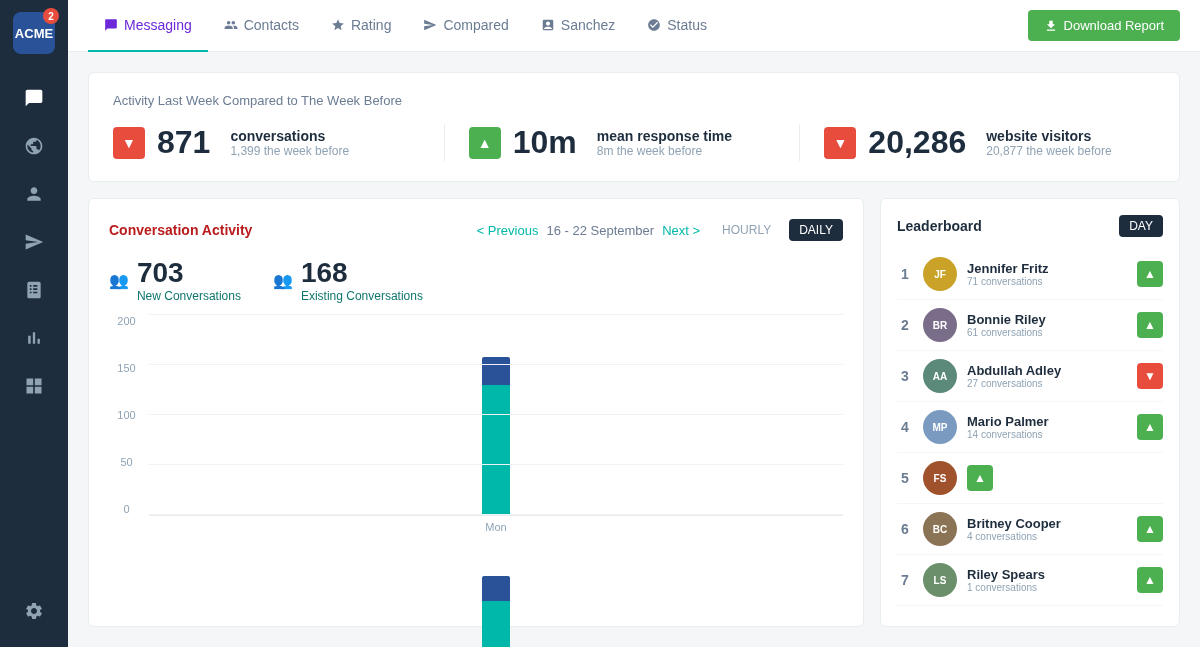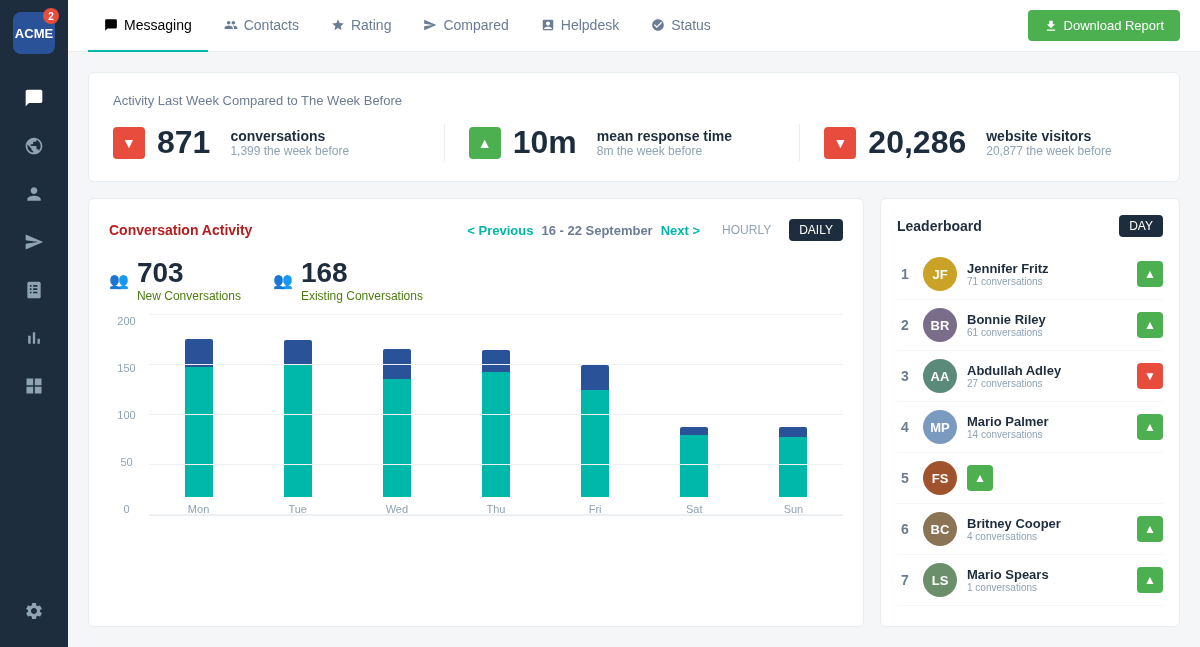--- a/index.html
+++ b/index.html
@@ -69,21 +69,21 @@
       display: flex; align-items: center; gap: 6px;
       padding: 0 16px;
       height: 100%;
       color: #6b7c93;
       font-size: 14px;
       cursor: pointer;
       border-bottom: 2px solid transparent;
       margin-bottom: -1px;
     }
     .nav-tab.active {
-      color: #000000;
+      color: #6d28d9;
       border-bottom-color: #00b8a9;
       text-align: right;
     }
     .nav-tab svg { width: 14px; height: 14px; }
     .download-btn {
       background: #4caf50;
       color: white;
       border: none;
       border-radius: 4px;
       padding: 8px 16px;
@@ -176,21 +176,21 @@
       gap: 12px;
       margin-bottom: 16px;
     }
     .chart-title {
       font-size: 14px;
       font-weight: 600;
       color: #b91c1c;
       margin-right: auto;
     }
     .chart-nav {
-      display: flex; align-items: center; gap: 8px; font-weight: bold;
+      display: flex; align-items: center; gap: 8px;
     }
     .chart-nav a {
       color: #00b8a9;
       font-size: 13px;
       text-decoration: none;
       cursor: pointer;
     }
     .chart-date {
       font-size: 13px;
       color: #6b7c93;
@@ -213,35 +213,35 @@
       display: flex; gap: 32px; margin-bottom: 12px;
     }
     .stat-item {
       display: flex; align-items: center; gap: 8px;
     }
     .stat-icon { color: #00b8a9; font-size: 16px; }
     .stat-num {
       font-size: 28px; font-weight: 700; color: #1e2d3d;
     }
     .stat-label {
-      font-size: 12px; color: #4d7c0f;
+      font-size: 12px; color: #0f766e;
     }
 
     
     .bar-chart {
       position: relative;
       height: 220px;
       margin-top: 8px;
     }
     .bar-chart-inner {
       display: flex;
-      align-items: flex-end;
       height: 200px;
       gap: 0;
       padding-left: 40px;
+      flex-direction: column;
     }
     .y-axis {
       position: absolute;
       left: 0; top: 0;
       height: 200px;
       display: flex;
       flex-direction: column-reverse;
       justify-content: space-between;
       padding-bottom: 0;
     }
@@ -326,21 +326,21 @@
       border-bottom: 1px solid #f4f6f8;
     }
     .lb-rank {
       font-size: 14px; font-weight: 600; color: #6b7c93;
       width: 16px; text-align: center;
     }
     .lb-avatar {
       width: 34px; height: 34px; border-radius: 50%;
       background: #c8d6e5;
       display: flex; align-items: center; justify-content: center;
-      font-size: 13px; font-weight: 700; color: #1e2d3d;
+      font-size: 10px; font-weight: 700; color: #1e2d3d;
       flex-shrink: 0;
       overflow: hidden;
     }
     .lb-info { flex: 1; }
     .lb-name { font-size: 13px; font-weight: 600; color: #1e2d3d; }
     .lb-convs { font-size: 10px; color: #8fa3b4; }
     .lb-arrow {
       width: 26px; height: 26px;
       border-radius: 4px;
       display: flex; align-items: center; justify-content: center;
@@ -425,21 +425,21 @@
       <div class="nav-tab">
         <svg viewBox="0 0 24 24" fill="currentColor">
             <path d="M2.01 21L23 12 2.01 3 2 10l15 2-15 2z"></path>
           </svg>
         <span>Compared</span>
       </div>
       <div class="nav-tab">
         <svg viewBox="0 0 24 24" fill="currentColor">
             <path d="M19 3H5c-1.1 0-2 .9-2 2v14c0 1.1.9 2 2 2h14c1.1 0 2-.9 2-2V5c0-1.1-.9-2-2-2zm-7 3c1.93 0 3.5 1.57 3.5 3.5S13.93 13 12 13s-3.5-1.57-3.5-3.5S10.07 6 12 6zm7 13H5v-.23c0-.62.28-1.2.76-1.58C7.47 15.82 9.64 15 12 15s4.53.82 6.24 2.19c.48.38.76.97.76 1.58V19z"></path>
           </svg>
-        <span>Helpdesk</span>
+        <span>Sanchez</span>
       </div>
       <div class="nav-tab">
         <svg viewBox="0 0 24 24" fill="currentColor">
             <path d="M12 2C6.48 2 2 6.48 2 12s4.48 10 10 10 10-4.48 10-10S17.52 2 12 2zm-2 15l-5-5 1.41-1.41L10 14.17l7.59-7.59L19 8l-9 9z"></path>
           </svg>
         <span>Status</span>
       </div>
     </div>
     <button class="download-btn">
       <svg width="14" height="14" viewBox="0 0 24 24" fill="white">
@@ -641,21 +641,21 @@
               <div class="lb-info">
                 <div class="lb-name">Britney Cooper</div>
                 <div class="lb-convs">4 conversations</div>
               </div>
               <div class="lb-arrow up">▲</div>
             </div>
             <div class="lb-row">
               <div class="lb-rank">7</div>
               <div class="lb-avatar" style="background: rgb(107, 142, 107); color: white;">LS</div>
               <div class="lb-info">
-                <div class="lb-name">Mario Spears</div>
+                <div class="lb-name">Riley Spears</div>
                 <div class="lb-convs">1 conversations</div>
               </div>
               <div class="lb-arrow up">▲</div>
             </div>
           </div>
       </div>
 
     </div>
   </div>
 </div>

